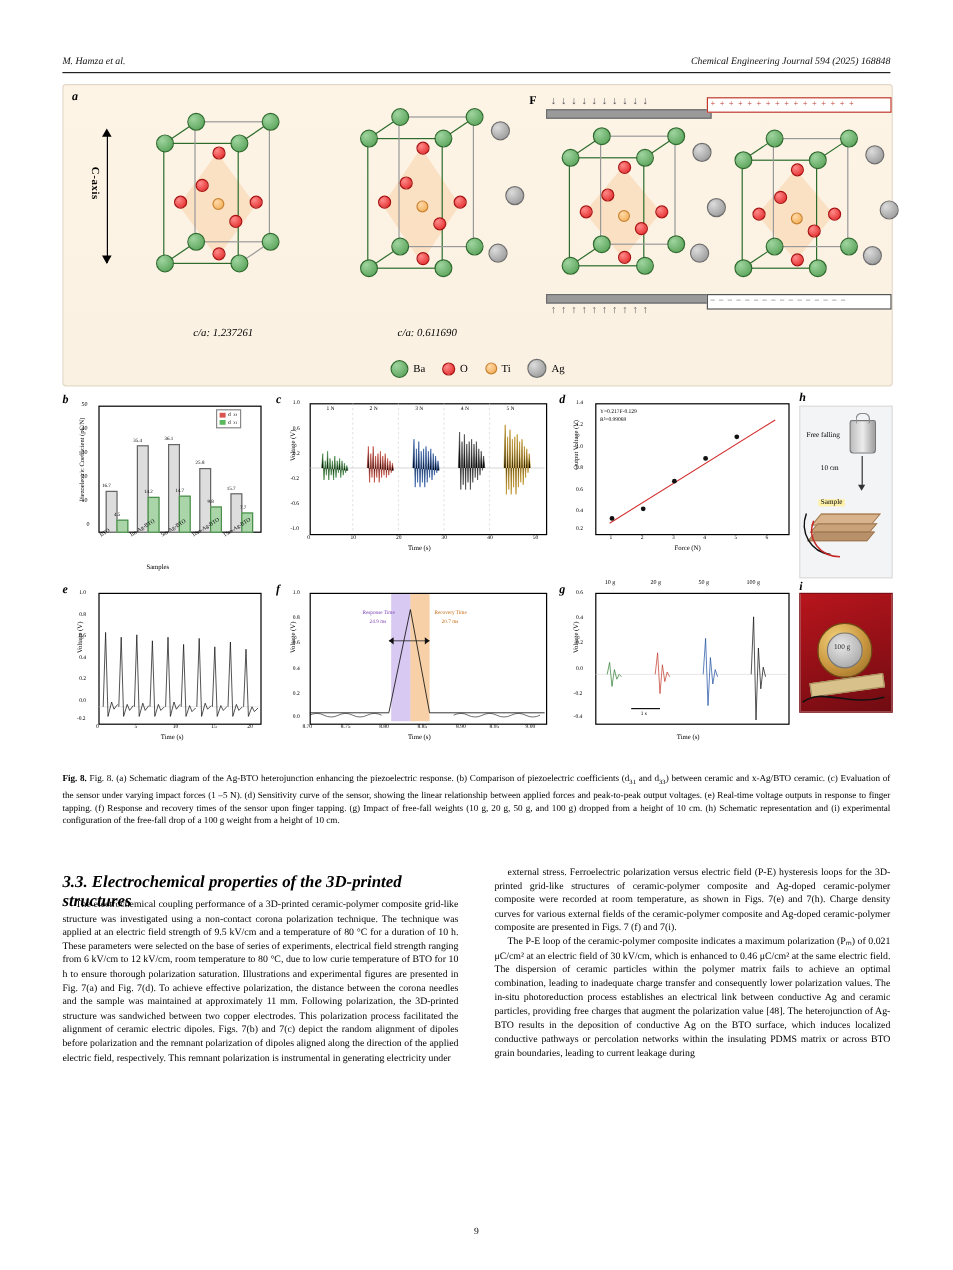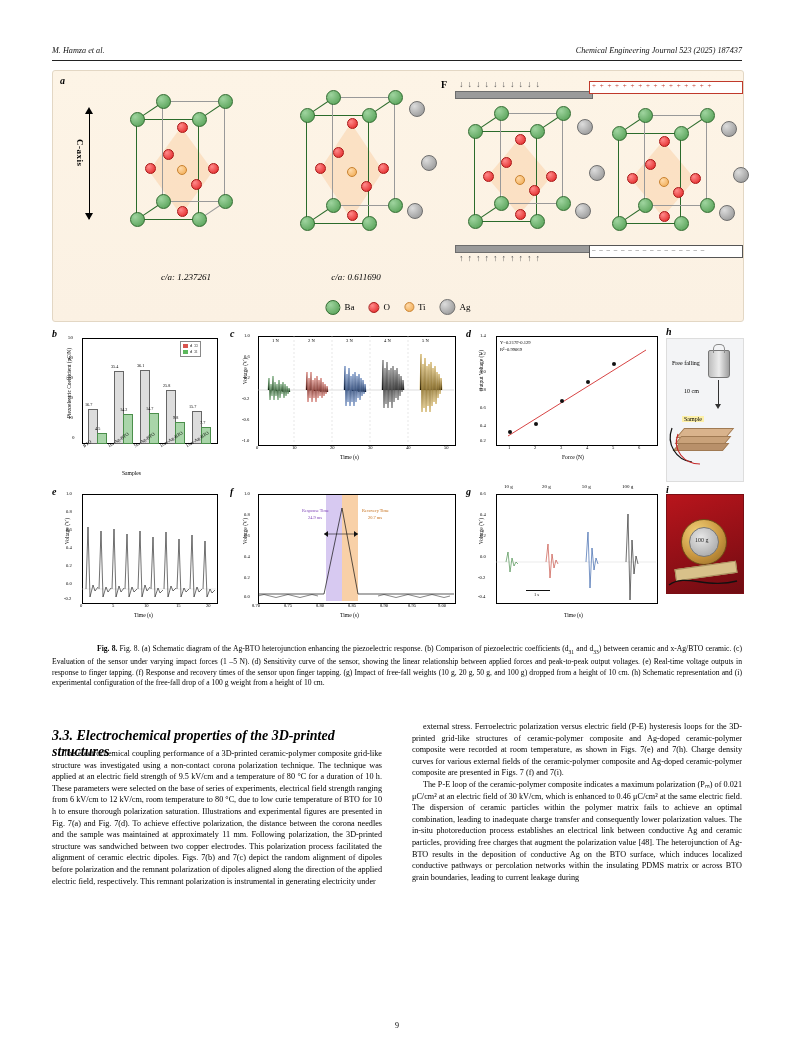--- a/index.html
+++ b/index.html
@@ -46,38 +46,38 @@
   .plate{position:absolute;background:#9a9a9a;height:6px;border:1px solid #6d6d6d;}
   .chargebox{position:absolute;border:1px solid #c0392b;background:#fff;font-size:7px;color:#c0392b;
     letter-spacing:1px;line-height:9px;padding:0 2px;overflow:hidden;white-space:nowrap;}
   .chargebox.neg{color:#333;border-color:#555;}
   
   .row2{position:relative;margin-top:6px;height:152px;width:690px;}
   .row3{position:relative;margin-top:6px;height:152px;width:690px;}
   .pan{position:absolute;border:none;}
   .pbox{position:absolute;border:1px solid #000;background:#fff;}
   .figcap{position:absolute;top:644px;left:52px;width:690px;font-size:7.6px;line-height:10.6px;text-align:justify;}
-  .figcap b{font-weight:bold;margin-left:45px;}
+  .figcap b{font-weight:bold;}
   
   .sechead{position:absolute;top:728px;left:52px;width:330px;font-size:14px;font-style:italic;font-weight:bold;}
   .col{position:absolute;top:748px;width:330px;font-size:8.2px;line-height:11.6px;text-align:justify;}
   .colL{left:52px;}
   .colR{left:412px;top:721px;}
   .col p{margin:0 0 0 0;text-indent:11px;}
   .pageno{position:absolute;bottom:28px;left:0;width:794px;text-align:center;font-size:8px;}
   sub{font-size:.72em;}
 </style>
 </head>
 <body>
 
 <div class="page">
 
   <div class="runhead">
     <div class="left">M. Hamza et al.</div>
-    <div class="right">Chemical Engineering Journal 523 (2025) 187437</div>
+    <div class="right">Chemical Engineering Journal 594 (2025) 168848</div>
   </div>
   <div class="rule"></div>
 
   <div class="figure">
 
     <div class="panelA">
       <div class="lbl">a</div>
 
       <div style="position:absolute;left:36px;top:40px;width:1px;height:108px;background:#000;"></div>
       <div style="position:absolute;left:32px;top:36px;width:0;height:0;border-left:4px solid transparent;border-right:4px solid transparent;border-bottom:7px solid #000;"></div>

